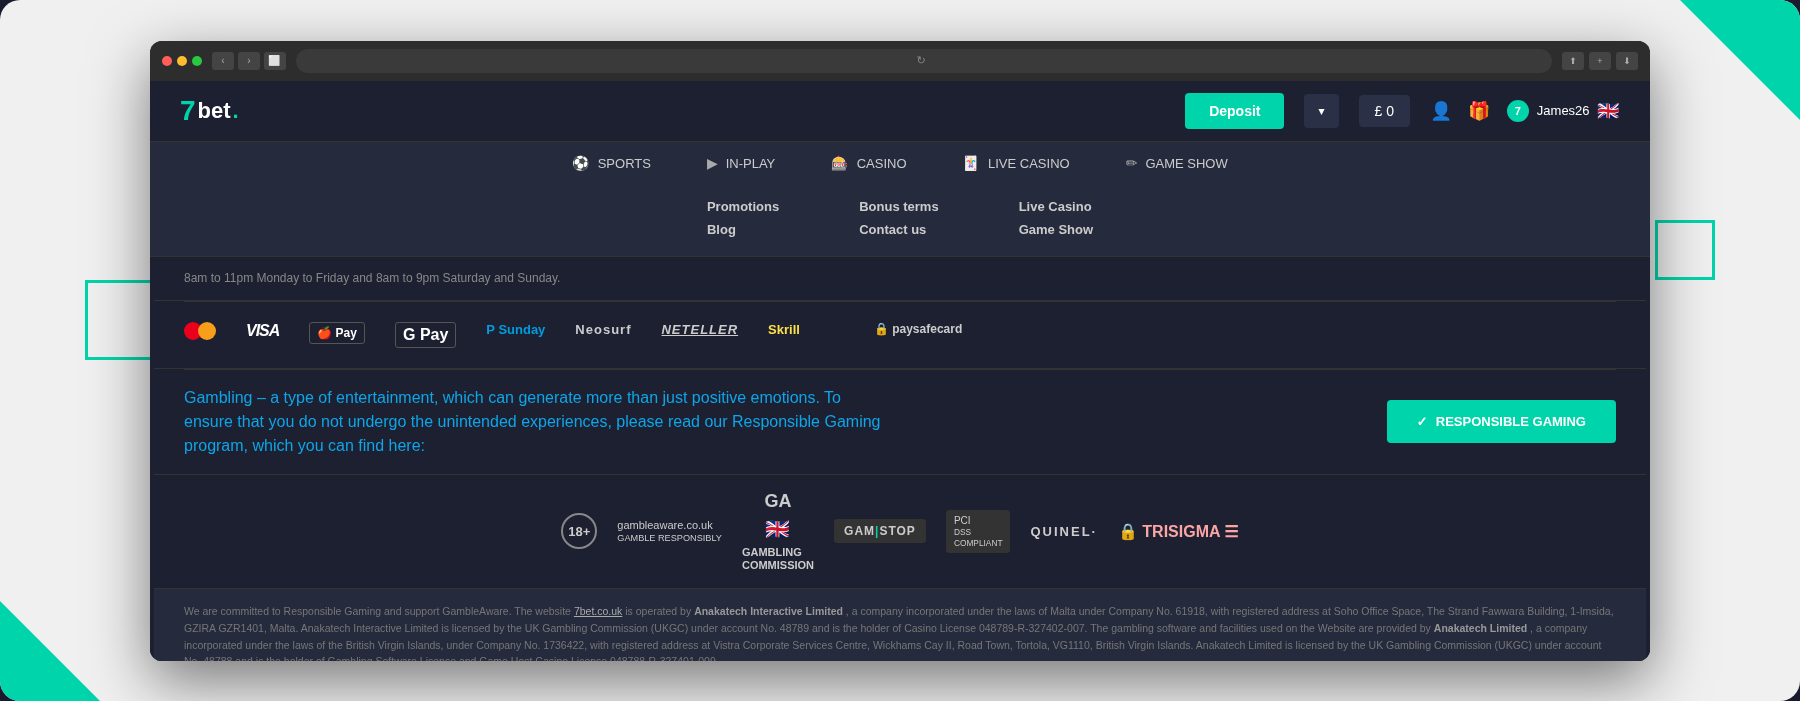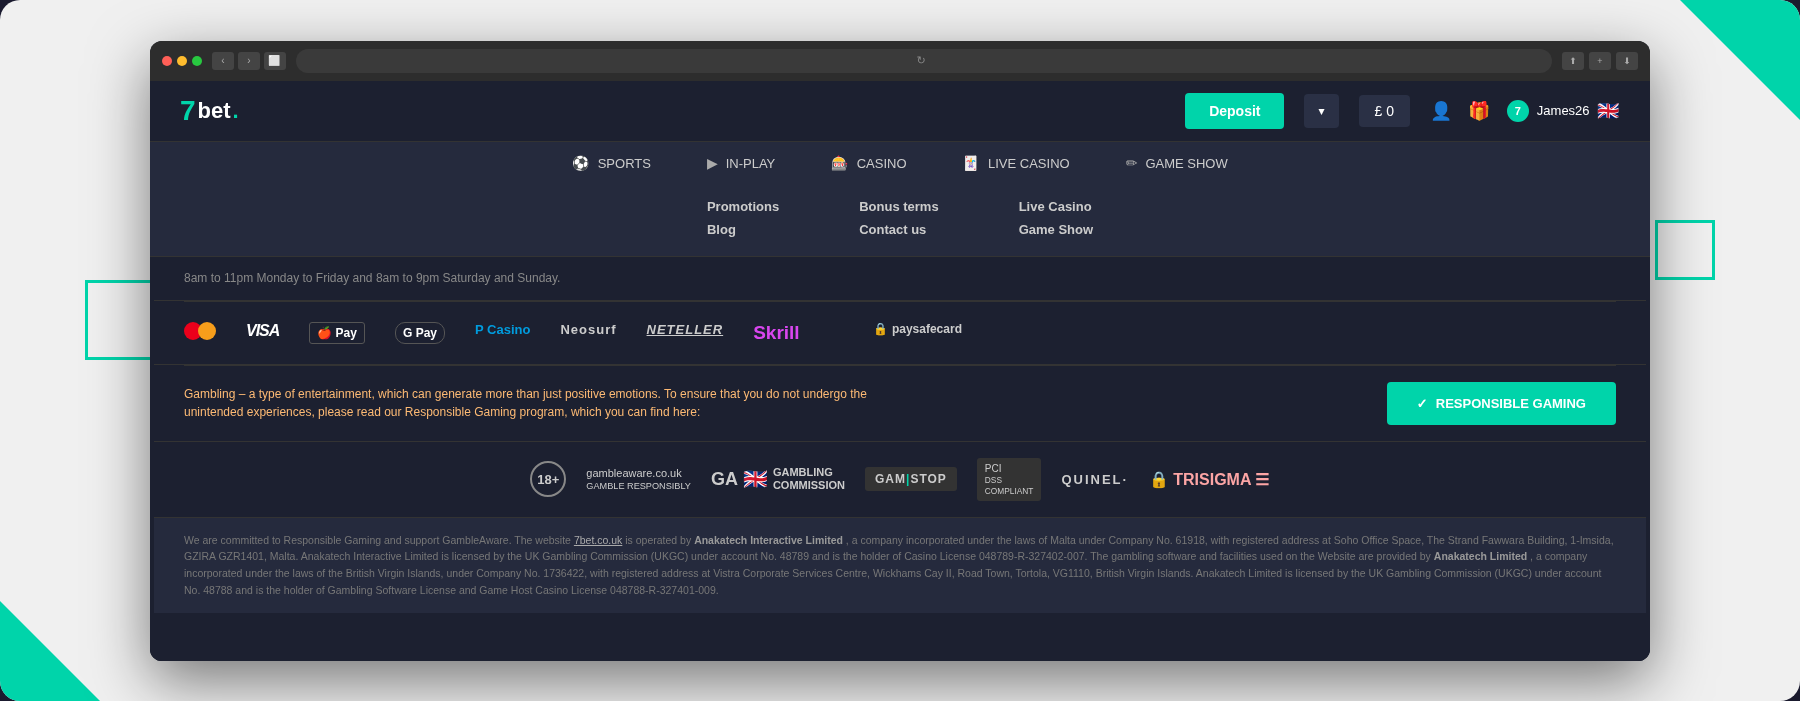--- a/index.html
+++ b/index.html
@@ -346,39 +346,39 @@
       align-items: center;
       gap: 4px;
     }
 
     .payment-logo.mastercard { color: #aaa; }
     .mc-circle1 { width: 18px; height: 18px; border-radius: 50%; background: #eb001b; display: inline-block; }
     .mc-circle2 { width: 18px; height: 18px; border-radius: 50%; background: #f79e1b; display: inline-block; margin-left: -8px; }
 
     .visa-logo { font-size: 16px; font-weight: 900; color: #fff; letter-spacing: -1px; font-style: italic; }
     .applepay-logo { font-size: 12px; color: #fff; border: 1px solid #555; padding: 3px 7px; border-radius: 3px; }
-    .gpay-logo { font-size: 12px; color: #fff; border: 1px solid #555; padding: 3px 7px; border-radius: 10px; }
+    .gpay-logo { font-size: 16px; color: #fff; border: 1px solid #555; padding: 3px 7px; border-radius: 3px; }
     .paypal-logo { font-size: 13px; font-weight: 700; color: #009cde; }
     .neosurf-logo { font-size: 13px; font-weight: 700; color: #ccc; letter-spacing: 1px; }
     .neteller-logo { font-size: 13px; font-weight: 900; color: #ccc; letter-spacing: 1px; font-style: italic; text-decoration: underline; }
-    .skrill-logo { font-size: 19px; font-weight: 700; color: #d946ef; }
+    .skrill-logo { font-size: 13px; font-weight: 700; color: #fde047; }
     .paysafe-logo { font-size: 12px; color: #ccc; margin-left: 44px; }
 
     
     .responsible-section {
       padding: 16px 30px;
       display: flex;
       align-items: center;
       justify-content: space-between;
       border-bottom: 1px solid #333;
     }
 
     .responsible-text {
-      color: #fdba74;
-      font-size: 12px;
+      color: #0ea5e9;
+      font-size: 16px;
       max-width: 700px;
       line-height: 1.5;
     }
 
     .responsible-btn {
       background: #00d4aa;
       color: #fff;
       border: none;
       padding: 14px 30px;
       border-radius: 4px;
@@ -429,20 +429,21 @@
       color: #ccc;
     }
 
     .gambling-commission {
       display: flex;
       align-items: center;
       gap: 5px;
       color: #ccc;
       font-size: 12px;
       font-weight: 700;
+      flex-direction: column;
     }
 
     .gamstop-badge {
       background: #333;
       padding: 5px 10px;
       border-radius: 3px;
       color: #ccc;
       font-size: 12px;
       font-weight: 700;
     }
@@ -585,21 +586,21 @@
           <div class="payment-logo">
             <span class="visa-logo">VISA</span>
           </div>
           <div class="payment-logo">
             <span class="applepay-logo">🍎 Pay</span>
           </div>
           <div class="payment-logo">
             <span class="gpay-logo">G Pay</span>
           </div>
           <div class="payment-logo">
-            <span class="paypal-logo">P Casino</span>
+            <span class="paypal-logo">P Sunday</span>
           </div>
           <div class="payment-logo">
             <span class="neosurf-logo">Neosurf</span>
           </div>
           <div class="payment-logo">
             <span class="neteller-logo"><em>NETELLER</em></span>
           </div>
           <div class="payment-logo">
             <span class="skrill-logo">Skrill</span>
           </div>

